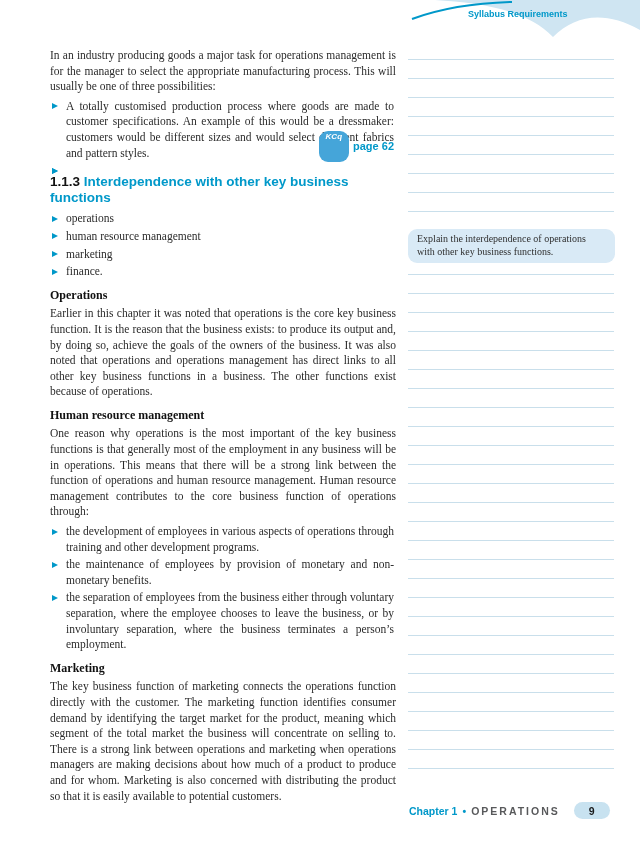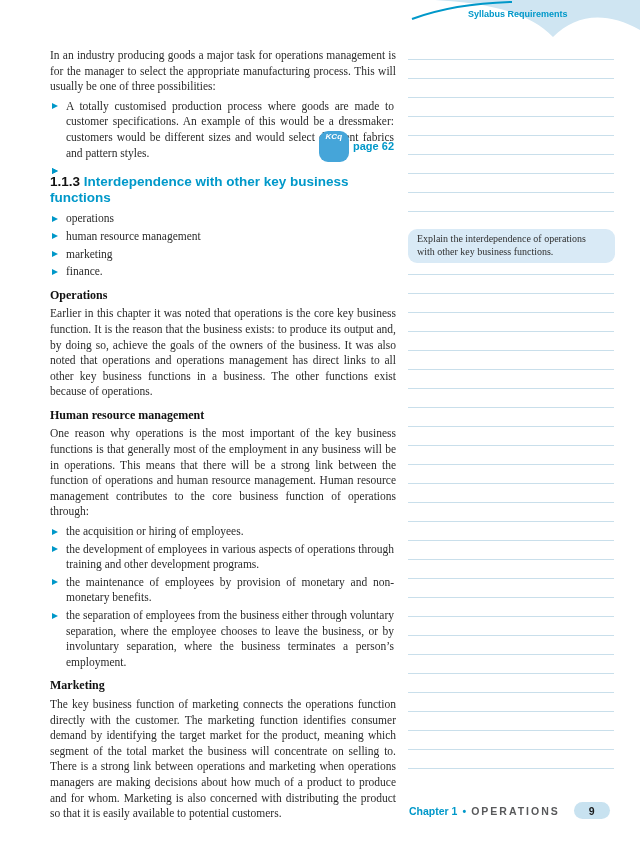--- a/index.html
+++ b/index.html
@@ -176,24 +176,20 @@
 
     <div class="sub-head">Operations</div>
     <p>Earlier in this chapter it was noted that operations is the core key business function. It is the reason that the business exists: to produce its output and, by doing so, achieve the goals of the owners of the business. It was also noted that operations and operations management has direct links to all other key business functions in a business. The other functions exist because of operations.</p>
 
     <div class="sub-head">Human resource management</div>
     <p>One reason why operations is the most important of the key business functions is that generally most of the employment in any business will be in operations. This means that there will be a strong link between the function of operations and human resource management. Human resource management contributes to the core business function of operations through:</p>
 
     <ul class="bullets">
       <li>
         <span class="bullet-icon"></span>
-        <span>the acquisition or hiring of employees.</span>
-      </li>
-      <li>
-        <span class="bullet-icon"></span>
         <span>the development of employees in various aspects of operations through training and other development programs.</span>
       </li>
       <li>
         <span class="bullet-icon"></span>
         <span>the maintenance of employees by provision of monetary and non-monetary benefits.</span>
       </li>
       <li>
         <span class="bullet-icon"></span>
         <span>the separation of employees from the business either through voluntary separation, where the employee chooses to leave the business, or by involuntary separation, where the business terminates a person’s employment.</span>
       </li>

